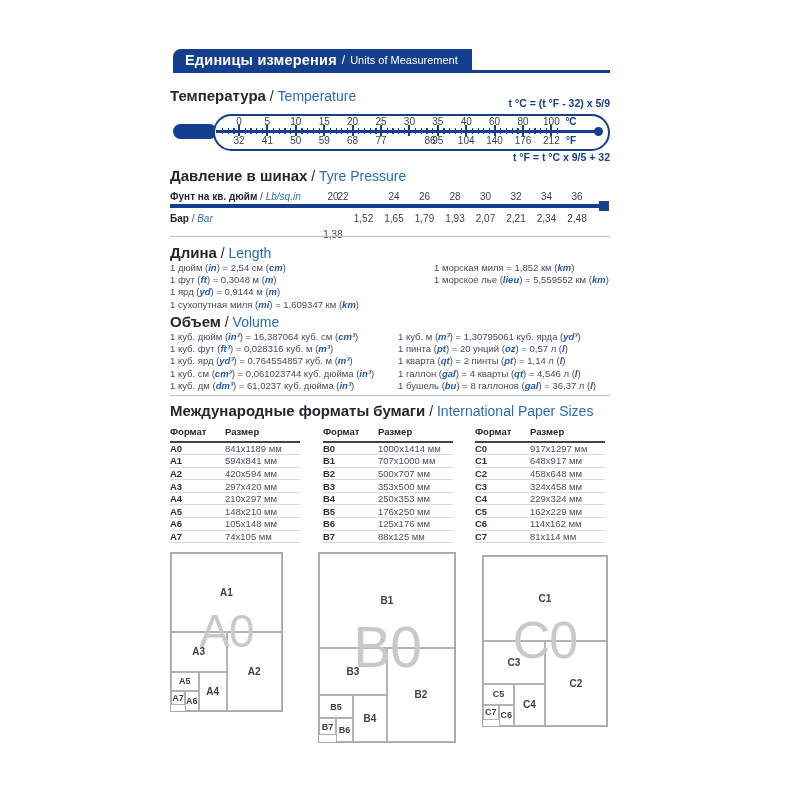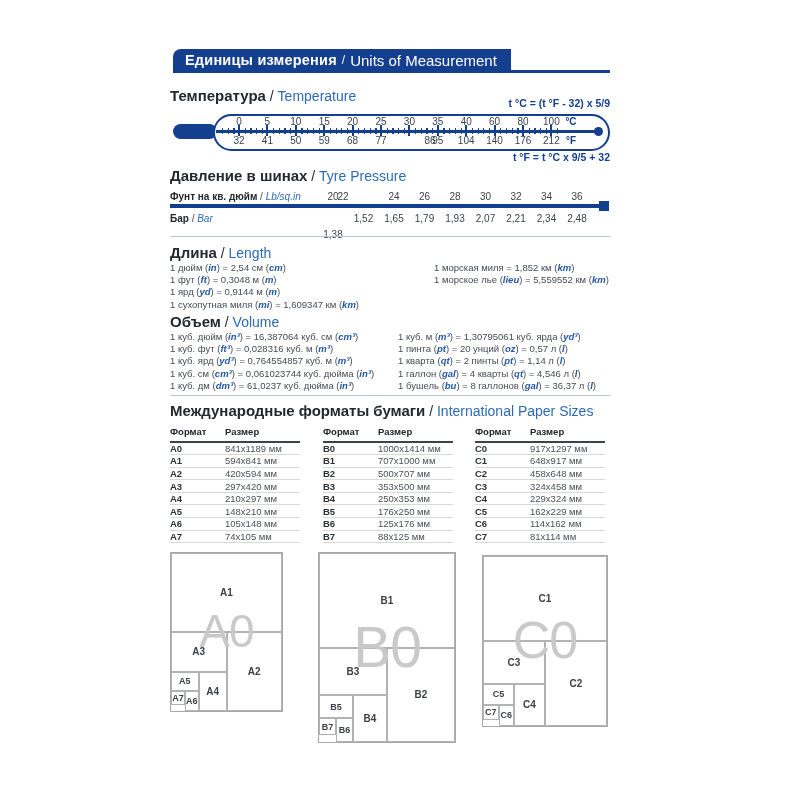--- a/index.html
+++ b/index.html
@@ -10,21 +10,21 @@
   :root{
     --navy:#143e8e; --blue:#2c6bb4; --dark:#23282e; --unit:#2257a5;
     --gray-line:#b9c6d9; --tbl-line:#d9d9d9; --diag-line:#b2b2b2; --wm:#c9c9c9;
   }
   
   .header-rule{position:absolute;left:173px;top:49px;width:437px;height:21px;border-bottom:3px solid var(--navy);}
   .header-bar{position:absolute;left:0;bottom:-1px;height:22px;background:var(--navy);border-radius:8px 0 0 0;
     color:#fff;padding:0 14px 0 12px;display:flex;align-items:center;white-space:nowrap;}
   .h-ru{font-weight:bold;font-size:14.5px;letter-spacing:.2px;}
   .h-sep{margin:0 5px;font-size:12px;}
-  .h-en{font-size:15px;}
+  .h-en{font-size:11px;}
   
   .sec-title{position:absolute;white-space:nowrap;}
   .t-ru{font-weight:bold;font-size:15px;color:var(--dark);}
   .t-sep{font-size:14px;color:var(--dark);}
   .t-en{font-size:14px;color:var(--blue);}
   
   .formula{position:absolute;left:380px;width:230px;text-align:right;font-size:10.5px;font-weight:bold;color:var(--navy);white-space:nowrap;}
   
   .thermo-body{position:absolute;left:213px;top:114px;width:397px;height:37px;border:2.5px solid var(--navy);border-radius:20px;box-sizing:border-box;background:#fff;}
   .thermo-bulb{position:absolute;left:173px;top:124px;width:44px;height:15px;background:var(--navy);border-radius:8px;}

